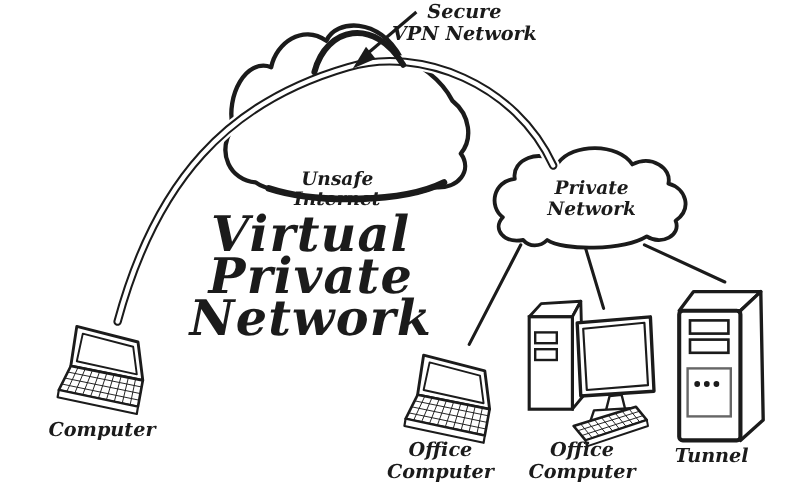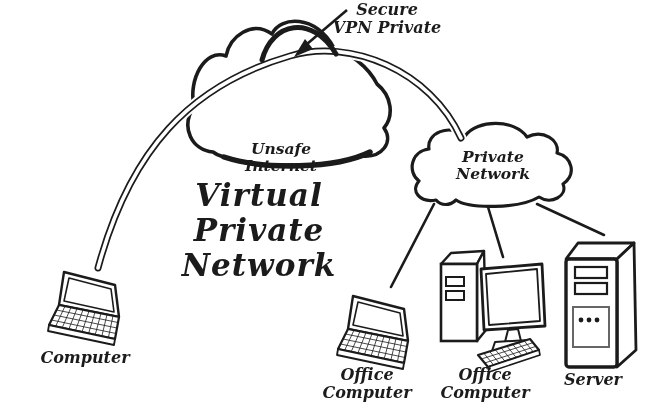--- a/index.html
+++ b/index.html
@@ -18,21 +18,21 @@
     font-weight:bold;
     text-align:center;
     line-height:18px;
     font-size:16px;
     white-space:nowrap;
     transform:translateX(-50%);
   }
   .lbl div{white-space:nowrap;}
   .cloud-lbl{font-size:15.5px;line-height:17px;}
   .vpn-title{
-    font-size:31px;
+    font-size:41px;
     line-height:35px;
     letter-spacing:1px;
   }
   .ink{stroke:#1b1b1b;fill:none;}
 </style>
 </head>
 <body>
 
 <div class="stage">
 
@@ -154,21 +154,21 @@
       <rect x="575" y="283" width="32" height="11" fill="#ffffff" stroke="#1b1b1b" stroke-width="2.2"></rect>
       <rect x="573" y="307" width="36" height="40" fill="#ffffff" stroke="#666666" stroke-width="2"></rect>
       <circle cx="581" cy="320" r="2.4" fill="#1b1b1b"></circle>
       <circle cx="589" cy="320" r="2.4" fill="#1b1b1b"></circle>
       <circle cx="597" cy="320" r="2.4" fill="#1b1b1b"></circle>
     </g>
   </svg>
 
   <div class="lbl" style="left:387px;top:1px;">
     <div>Secure</div>
-    <div>VPN Private</div>
+    <div>VPN Network</div>
   </div>
 
   <div class="lbl cloud-lbl" style="left:281px;top:92px;margin-top:48px;">
     <div>Unsafe</div>
     <div>Internet</div>
   </div>
 
   <div class="lbl cloud-lbl" style="left:493px;top:148px;">
     <div>Private</div>
     <div>Network</div>
@@ -188,16 +188,16 @@
     <div>Office</div>
     <div>Computer</div>
   </div>
 
   <div class="lbl" style="left:485px;top:366px;">
     <div>Office</div>
     <div>Computer</div>
   </div>
 
   <div class="lbl" style="left:593px;top:371px;">
-    <div>Server</div>
+    <div>Tunnel</div>
   </div>
 
 </div>
 
 </body></html>

